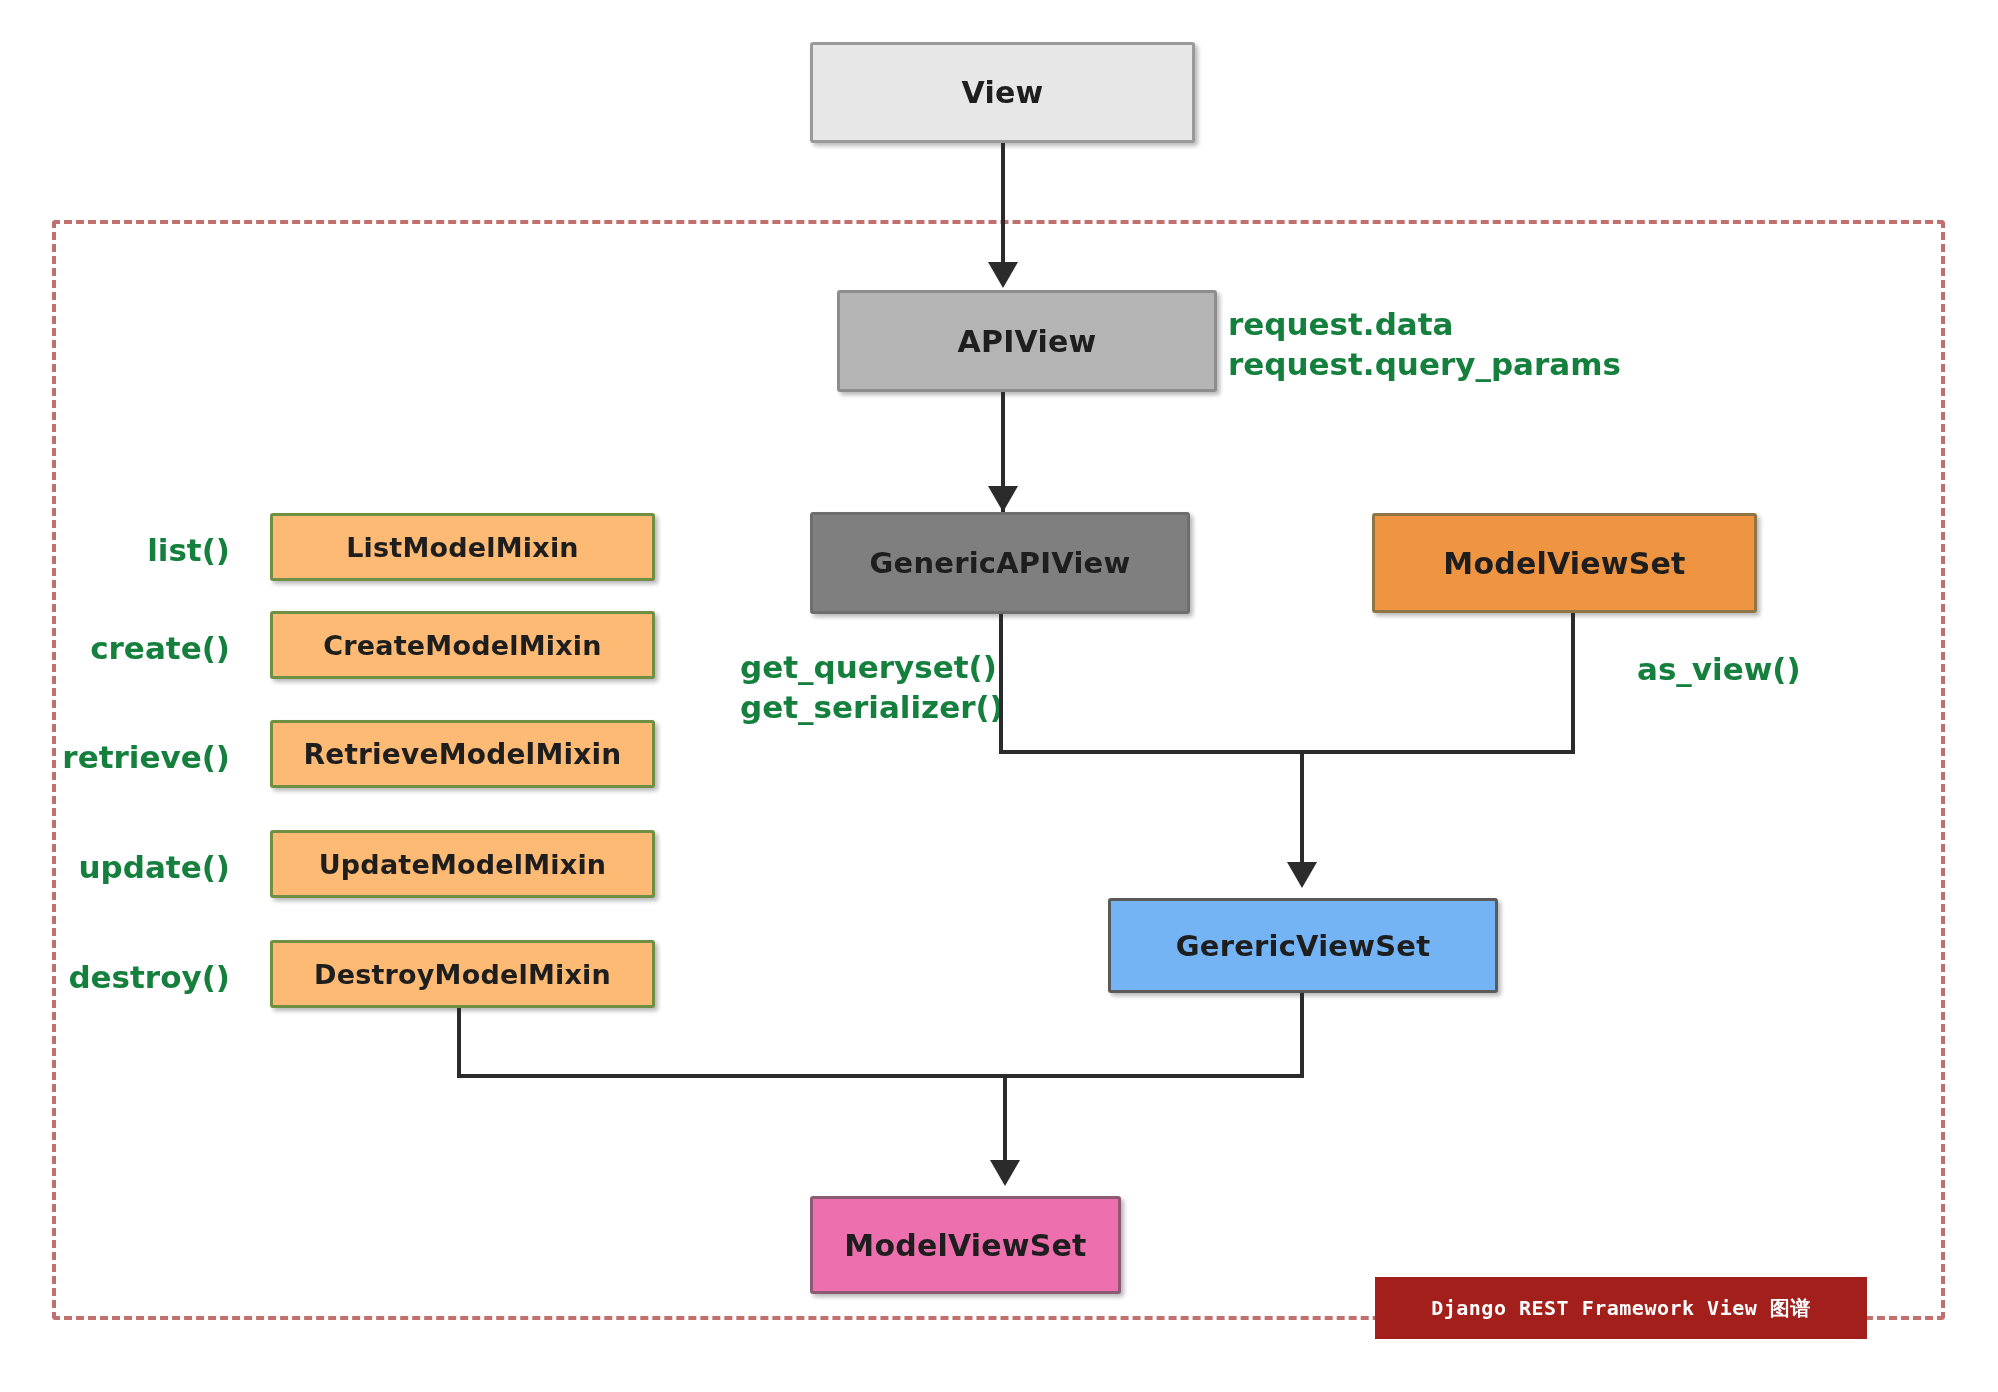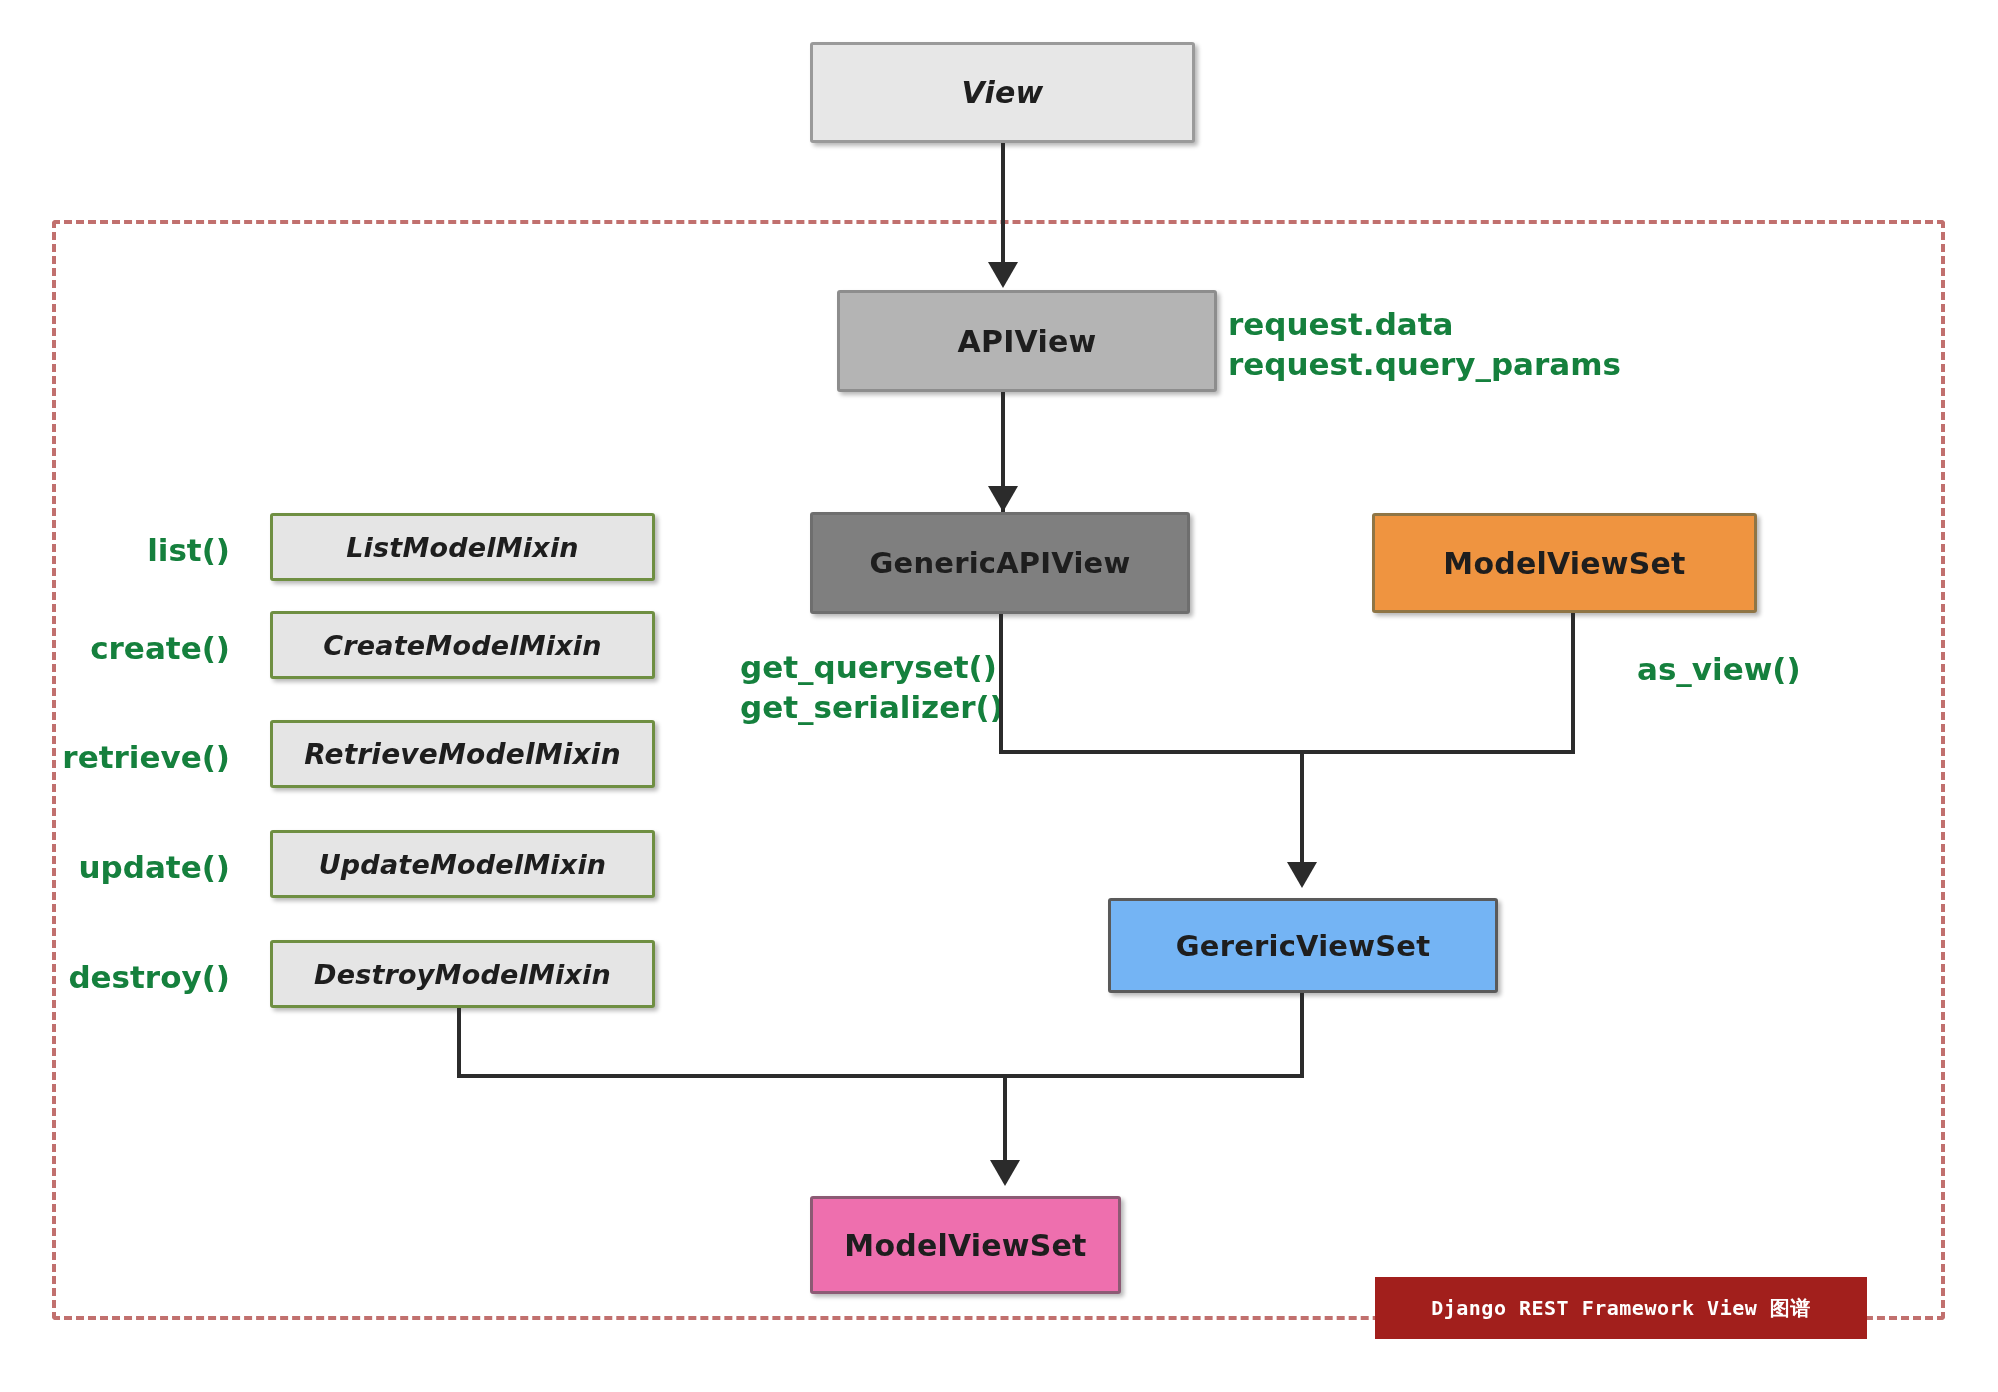--- a/index.html
+++ b/index.html
@@ -32,25 +32,25 @@
     align-items: center;
     justify-content: center;
     border: 3px solid #8a8a8a;
     border-radius: 3px;
     box-shadow: 3px 3px 4px rgba(0,0,0,0.28);
     font-weight: bold;
     color: #1e1e1e;
     letter-spacing: 0.2px;
     text-align: center;
   }
-  .node-view        { background: #e7e7e7; border-color: #9a9a9a; font-style: italic; }
+  .node-view        { background: #e7e7e7; border-color: #9a9a9a; }
   .node-apiview     { background: #b4b4b4; border-color: #8d8d8d; }
   .node-genericapi  { background: #7f7f7f; border-color: #6e6e6e; }
   .node-viewsetmixin{ background: #ef9440; border-color: #8f7545; }
-  .node-mixin       { background: #e5e5e5; border-color: #6f8f42; font-style: italic; }
+  .node-mixin       { background: #fdba74; border-color: #6f8f42; }
   .node-genericvs   { background: #74b4f4; border-color: #5a5a5a; }
   .node-modelvs     { background: #ee6fae; border-color: #8c5a74; }
 
   
   .annot {
     position: absolute;
     color: #15803d;
     font-weight: bold;
     line-height: 1.28;
     white-space: pre;

